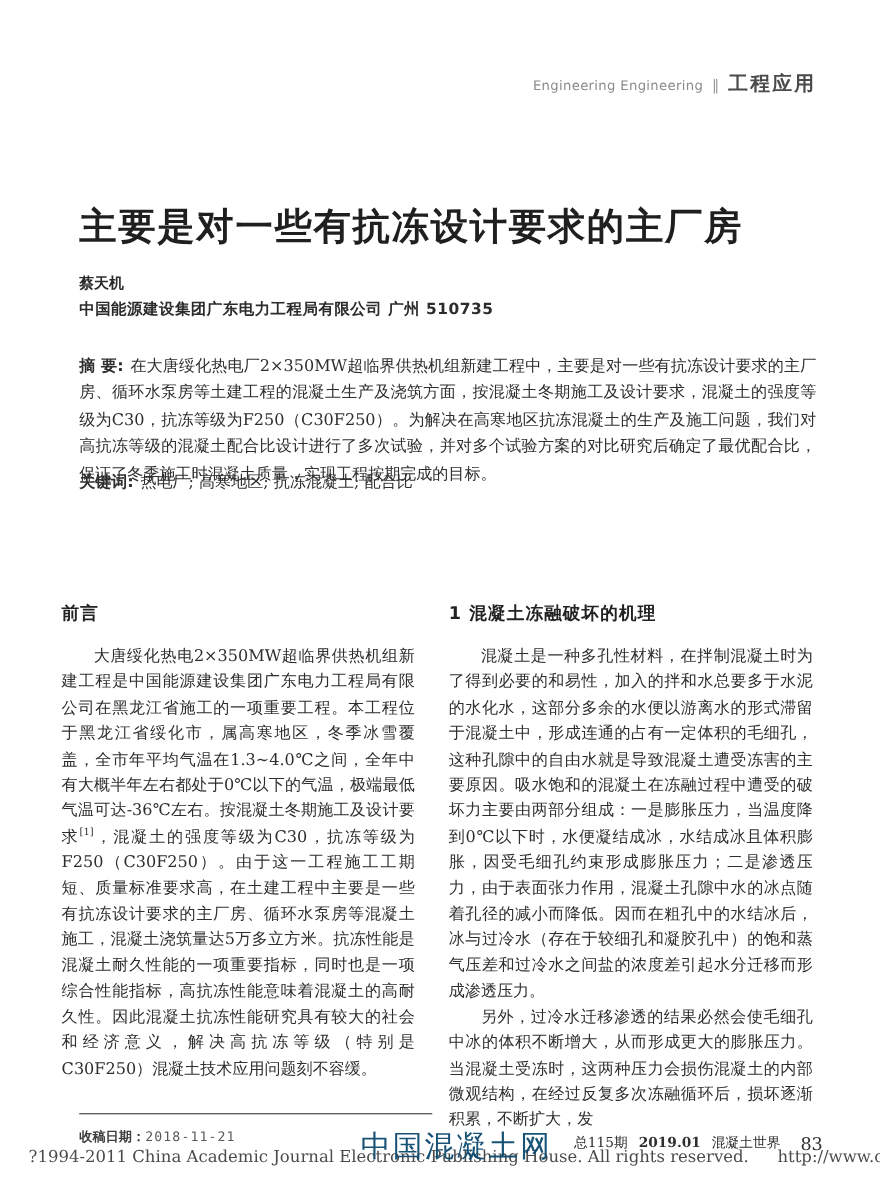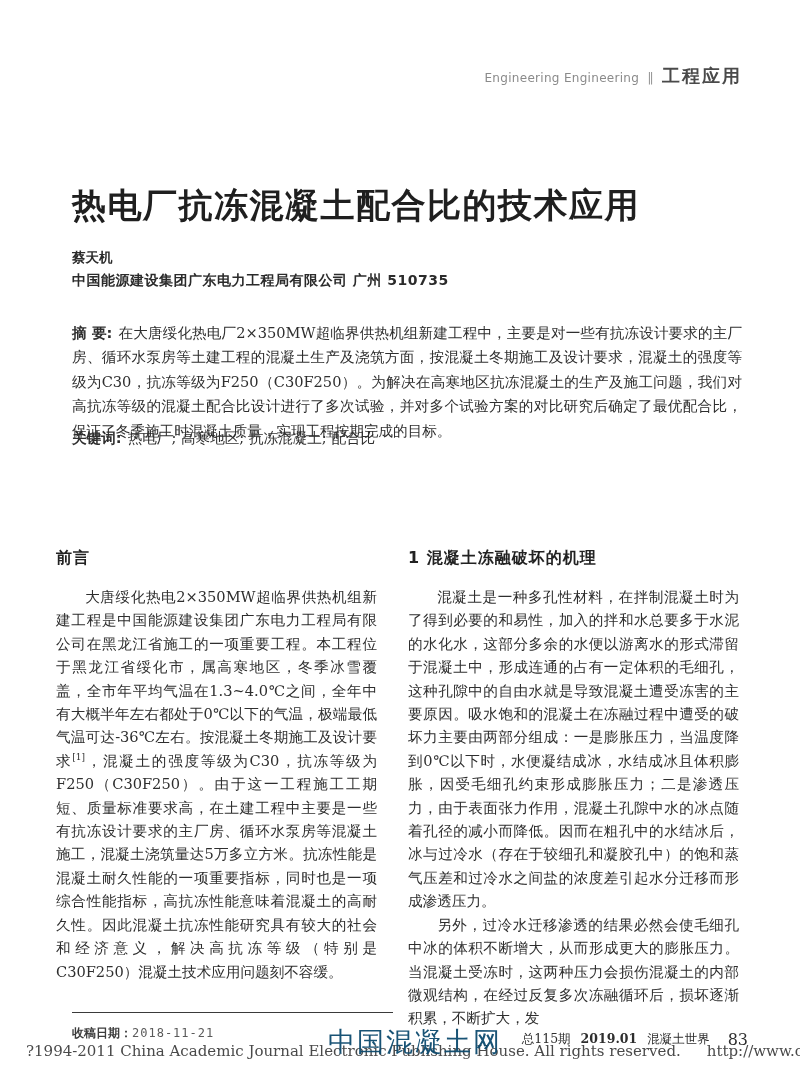--- a/index.html
+++ b/index.html
@@ -170,21 +170,21 @@
 </style>
 </head>
 <body>
 
 <div class="page">
 
   <div class="hdr">
     <span class="hdr-en">Engineering Engineering</span><span class="hdr-div">‖</span><span class="hdr-cn">工程应用</span>
   </div>
 
-  <h1 class="title">热电厂抗冻混凝土配合比的技术应用</h1>
+  <h1 class="title">主要是对一些有抗冻设计要求的主厂房</h1>
 
   <div class="author">蔡天机</div>
   <div class="affiliation">中国能源建设集团广东电力工程局有限公司 广州 510735</div>
 
   <p class="abstract"><span class="label">摘 要:</span><span>在大唐绥化热电厂2×350MW超临界供热机组新建工程中，主要是对一些有抗冻设计要求的主厂房、循环水泵房等土建工程的混凝土生产及浇筑方面，按混凝土冬期施工及设计要求，混凝土的强度等级为C30，抗冻等级为F250（C30F250）。为解决在高寒地区抗冻混凝土的生产及施工问题，我们对高抗冻等级的混凝土配合比设计进行了多次试验，并对多个试验方案的对比研究后确定了最优配合比，保证了冬季施工时混凝土质量，实现工程按期完成的目标。</span></p>
 
   <p class="keywords"><span class="label">关键词:</span><span>热电厂; 高寒地区; 抗冻混凝土; 配合比</span></p>
 
   <div class="col col-left">
     <h2>前言</h2>

